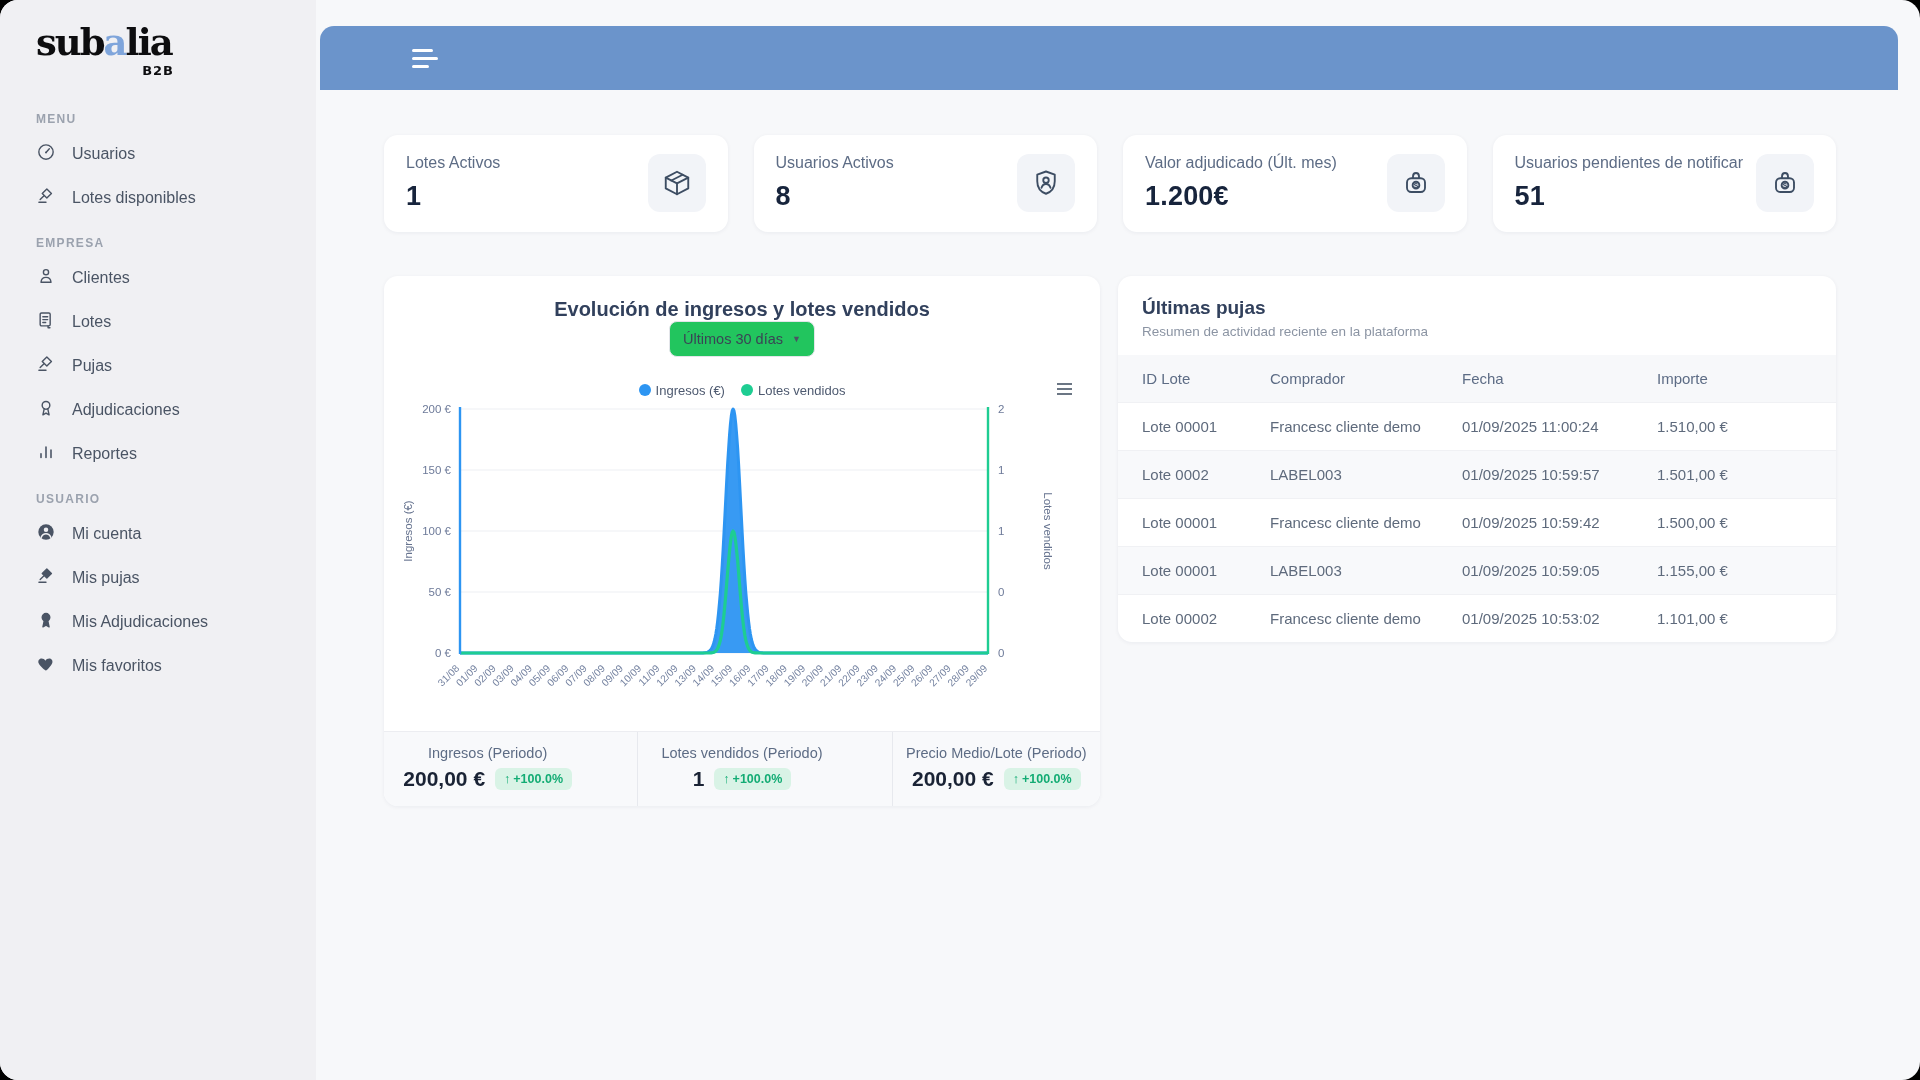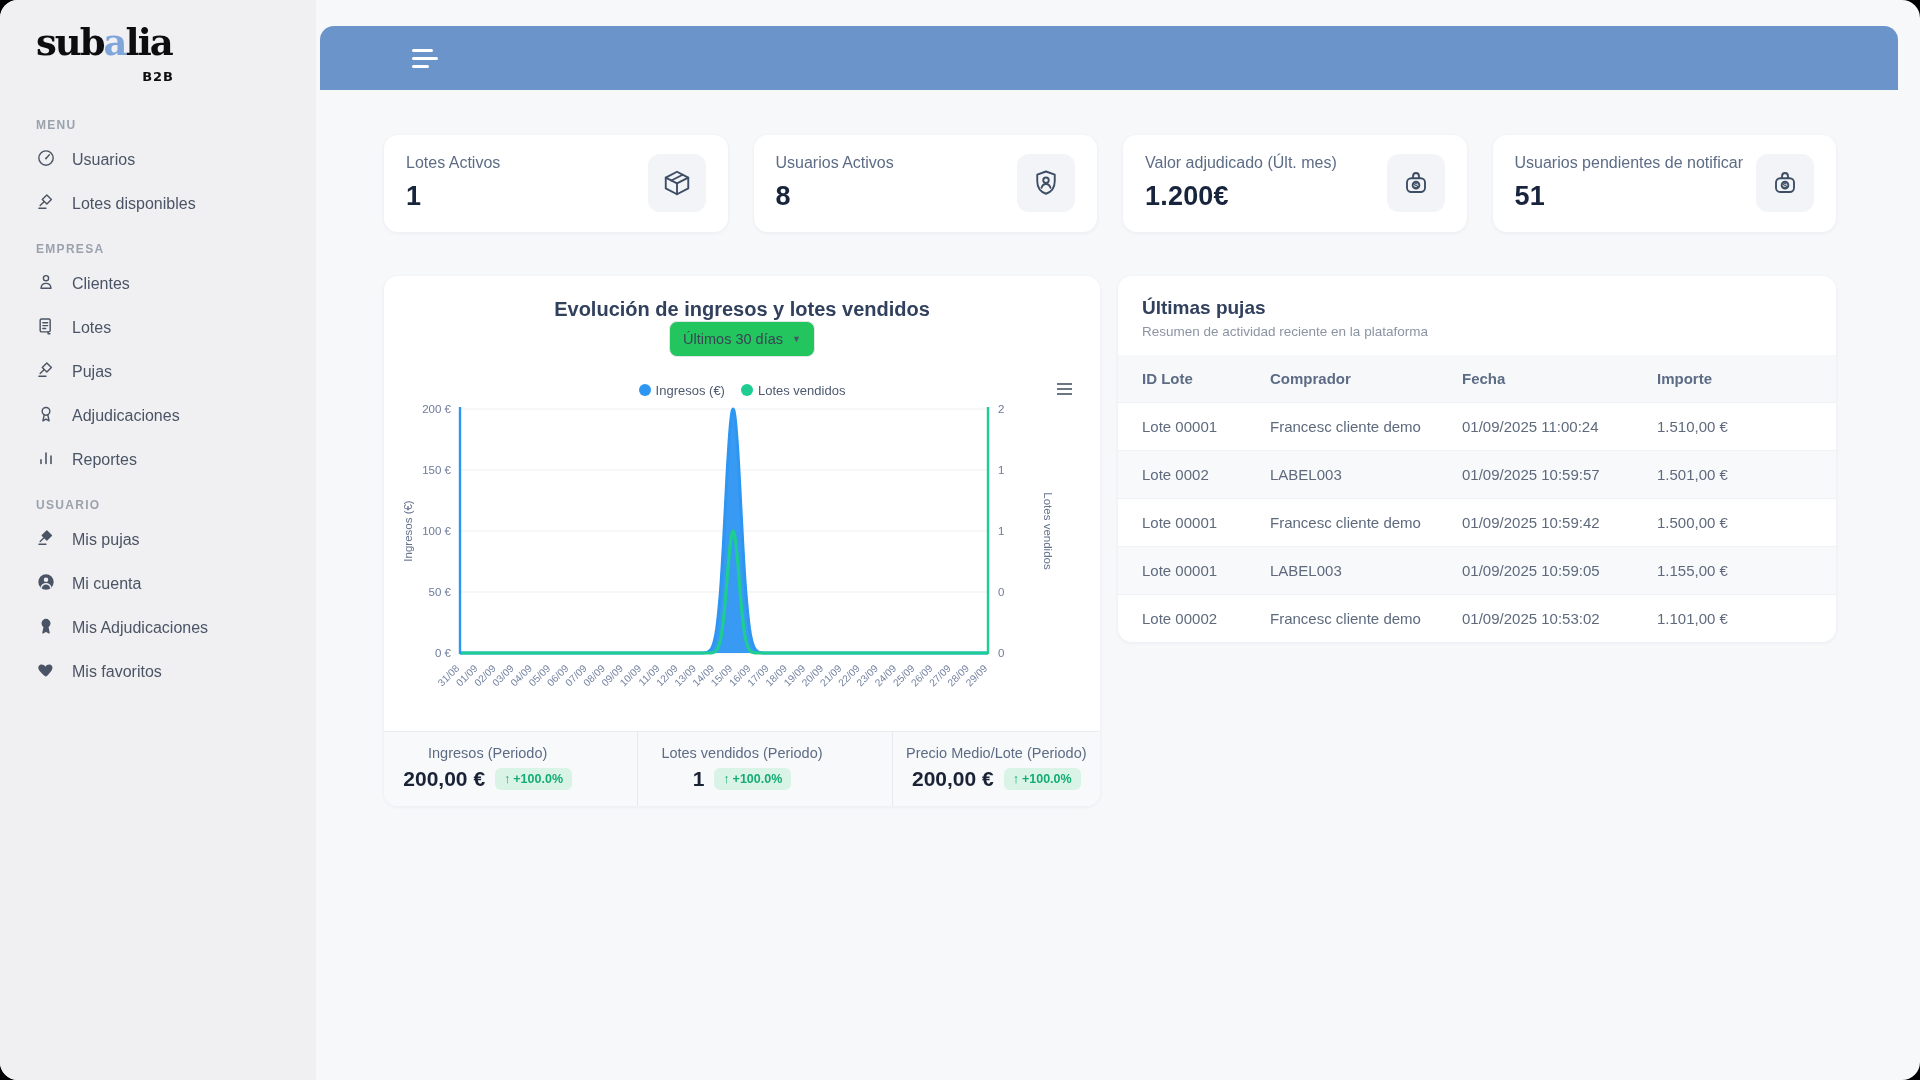--- a/index.html
+++ b/index.html
@@ -4,21 +4,21 @@
 <style>
   * { box-sizing: border-box; margin: 0; padding: 0; }
   html,body { width:1920px; height:1080px; background:#000; font-family:"Liberation Sans", sans-serif; }
   .window { width:1920px; height:1080px; border-radius:18px; overflow:hidden; display:flex; background:#f7f8fa;justify-content:center; }
 
   
   .sidebar { width:316px; flex-shrink:0; background:#f0f0f3; padding:24px 18px 0 36px; }
   .logo-wrap { margin-bottom:34px; width:138px; }
   .logo-text { font-family:"DejaVu Serif", serif; font-weight:700; font-size:37px; letter-spacing:-2px; color:#0d0d0f; line-height:1; }
   .logo-accent { color:#7fa5db; }
-  .logo-b2b { font-family:"DejaVu Sans", sans-serif; font-weight:800; font-size:13px; letter-spacing:1px; color:#0d0d0f; text-align:right; margin-top:8px; }
+  .logo-b2b { font-family:"DejaVu Sans", sans-serif; font-weight:800; font-size:13px; letter-spacing:1px; color:#0d0d0f; text-align:right; margin-top:2px; }
   .nav-section-label { font-size:12px; font-weight:700; letter-spacing:1.3px; color:#9ba2ae; margin:16px 0 6px 0; }
   .nav-item { display:flex; align-items:center; gap:16px; height:44px; font-size:16px; color:#4a5464; cursor:pointer; }
   .nav-item svg { flex-shrink:0; }
 
   
   .main { flex:1; display:flex; flex-direction:column; padding:26px 22px 0 4px; }
   .topbar { height:64px; background:#6b94cb; border-radius:14px 14px 0 0; display:flex; align-items:center; padding-left:92px; }
   .hamburger { display:flex; flex-direction:column; gap:5px; cursor:pointer; }
   .hamburger span { display:block; height:3px; border-radius:2px; background:#fff; }
   .hamburger .h1 { width:21px; }
@@ -57,21 +57,21 @@
   .cf-value-row { display:flex; justify-content:center; align-items:center; gap:10px; margin-top:6px; }
   .cf-value { font-size:21px; font-weight:700; color:#1a2335; }
   .badge { background:#d9f3e6; color:#13ac74; font-size:12.5px; font-weight:700; padding:4px 9px; border-radius:6px; display:flex; align-items:center; gap:3px; }
 
   
   .bids-card { flex:1; background:#fff; border-radius:14px; box-shadow:0 1px 4px rgba(25,39,70,.06); overflow:hidden; }
   .bids-head { padding:21px 24px 16px 24px; }
   .bids-title { font-size:19px; font-weight:700; color:#31405c; }
   .bids-sub { font-size:13.5px; color:#8b94a3; margin-top:5px; }
   table { width:100%; border-collapse:collapse; table-layout:fixed; }
-  thead th { background:#f7f8fa; color:#5d6c85; font-weight:700; font-size:15px; text-align:left; padding:15px 10px 15px 24px; }
+  thead th { background:#f7f8fa; color:#5d6c85; font-weight:400; font-size:15px; text-align:left; padding:15px 10px 15px 24px; }
   th.c1 { width:128px; } th.c2 { width:192px; } th.c3 { width:195px; }
   tbody td { font-size:15px; color:#5e6a7c; padding:15px 10px 15px 24px; border-top:1px solid #f0f1f4; white-space:nowrap; overflow:hidden; }
   tbody tr:nth-child(even) { background:#f8f9fb; }
 </style>
 </head>
 <body>
 
 <div class="window">
 
   <aside class="sidebar">
@@ -136,34 +136,34 @@
             <path d="M6 18.5v-4.5"></path>
             <path d="M12 18.5V6"></path>
             <path d="M18 18.5V9.5"></path>
           </svg></span>
       <span>Reportes</span>
     </div>
 
     <div class="nav-section-label">USUARIO</div>
 
     <div class="nav-item">
+      <span><svg width="20" height="20" viewBox="0 0 24 24">
+            <circle cx="12" cy="12" r="9.2" fill="#4a5464"></circle>
+            <circle cx="12" cy="9.3" r="2.7" fill="#f0f0f3"></circle>
+            <path d="M6.3 18.4c1.1-3 3.1-4.4 5.7-4.4s4.6 1.4 5.7 4.4" fill="none" stroke="#f0f0f3" stroke-width="1.8" stroke-linecap="round"></path>
+          </svg></span>
+      <span>Mi cuenta</span>
+    </div>
+    <div class="nav-item">
       <span><svg width="20" height="20" viewBox="0 0 24 24" fill="#4a5464" stroke="#4a5464" stroke-width="1.6" stroke-linecap="round" stroke-linejoin="round">
             <path d="M13 3.5 18.5 9 13 14.5 7.5 9z"></path>
             <path d="M9.3 12 5 16.3" fill="none"></path>
             <path d="M3.5 19.5h8.5" fill="none"></path>
           </svg></span>
       <span>Mis pujas</span>
-    </div>
-    <div class="nav-item">
-      <span><svg width="20" height="20" viewBox="0 0 24 24">
-            <circle cx="12" cy="12" r="9.2" fill="#4a5464"></circle>
-            <circle cx="12" cy="9.3" r="2.7" fill="#f0f0f3"></circle>
-            <path d="M6.3 18.4c1.1-3 3.1-4.4 5.7-4.4s4.6 1.4 5.7 4.4" fill="none" stroke="#f0f0f3" stroke-width="1.8" stroke-linecap="round"></path>
-          </svg></span>
-      <span>Mi cuenta</span>
     </div>
     <div class="nav-item">
       <span><svg width="20" height="20" viewBox="0 0 24 24" fill="#4a5464" stroke="#4a5464" stroke-width="1.6" stroke-linecap="round" stroke-linejoin="round">
             <circle cx="12" cy="8.8" r="4.6"></circle>
             <path d="M9.9 12.8 8.3 20.2l3.7-2.1 3.7 2.1-1.6-7.4"></path>
           </svg></span>
       <span>Mis Adjudicaciones</span>
     </div>
     <div class="nav-item">
       <span><svg width="20" height="20" viewBox="0 0 24 24" fill="#4a5464">

